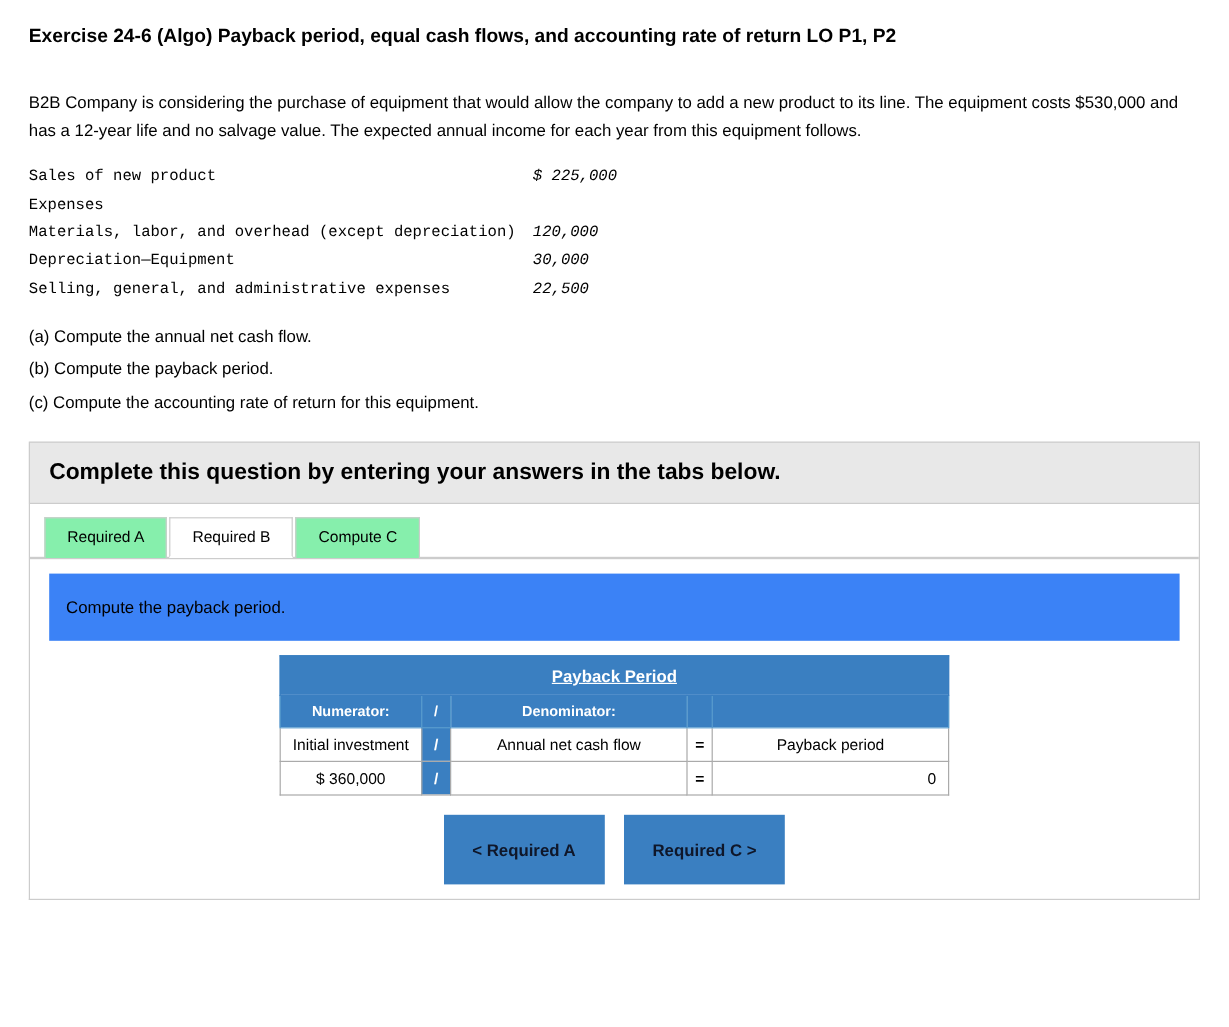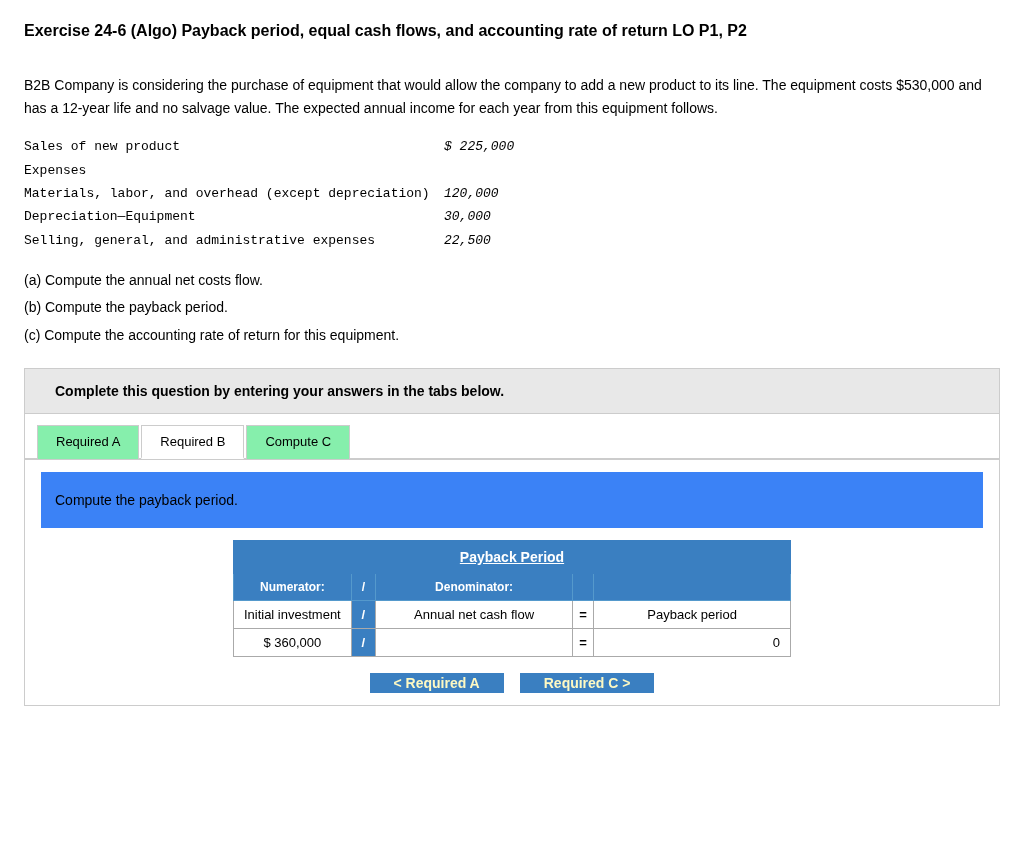--- a/index.html
+++ b/index.html
@@ -30,24 +30,24 @@
       line-height: 1.8;
       margin-bottom: 20px;
     }
 
     .tasks p {
       margin-bottom: 2px;
     }
 
     .instruction-box {
       background: #e8e8e8;
-      padding: 14px 30px;
+      padding: 14px 16px;
       margin-bottom: 0;
       font-weight: bold;
-      font-size: 14px;
+      font-size: 19px;
       border: 1px solid #ccc;
     }
 
     .tabs-container {
       border: 1px solid #ccc;
       border-top: none;
       background: #fff;
     }
 
     .tabs-row {
@@ -168,23 +168,23 @@
 
     .buttons-row {
       display: flex;
       justify-content: center;
       gap: 16px;
       margin-top: 16px;
     }
 
     .nav-button {
       background: #3a7fc1;
-      color: #fef9c3;
+      color: #0f172a;
       border: none;
-      padding: 2px 24px;
+      padding: 21px 24px;
       font-size: 14px;
       font-weight: bold;
       cursor: pointer;
       display: flex;
       align-items: center;
       gap: 6px;
     }
 
     .fi-table-wrapper {
       margin-left: 0;
@@ -246,21 +246,21 @@
   <div class="fi-row">
     <span class="fi-label">  Selling, general, and administrative expenses</span>
     <span class="fi-value">22,500</span>
   </div>
 </div>
 
 <br>
 
 
 <div class="tasks">
-  <p>(a) Compute the annual net costs flow.</p>
+  <p>(a) Compute the annual net cash flow.</p>
   <p>(b) Compute the payback period.</p>
   <p>(c) Compute the accounting rate of return for this equipment.</p>
 </div>
 
 
 <div class="instruction-box">Complete this question by entering your answers in the tabs below.</div>
 
 
 <div class="tabs-container">
   <div class="tabs-row">

